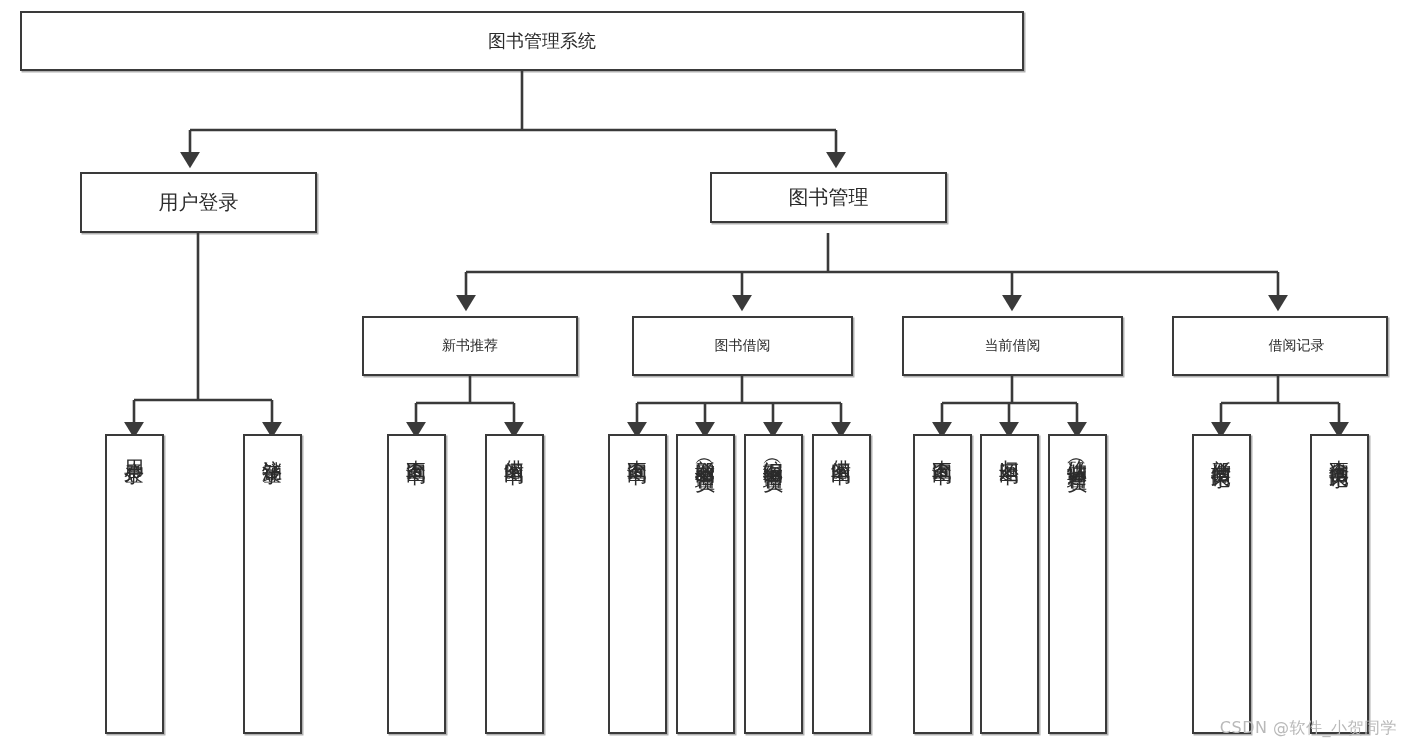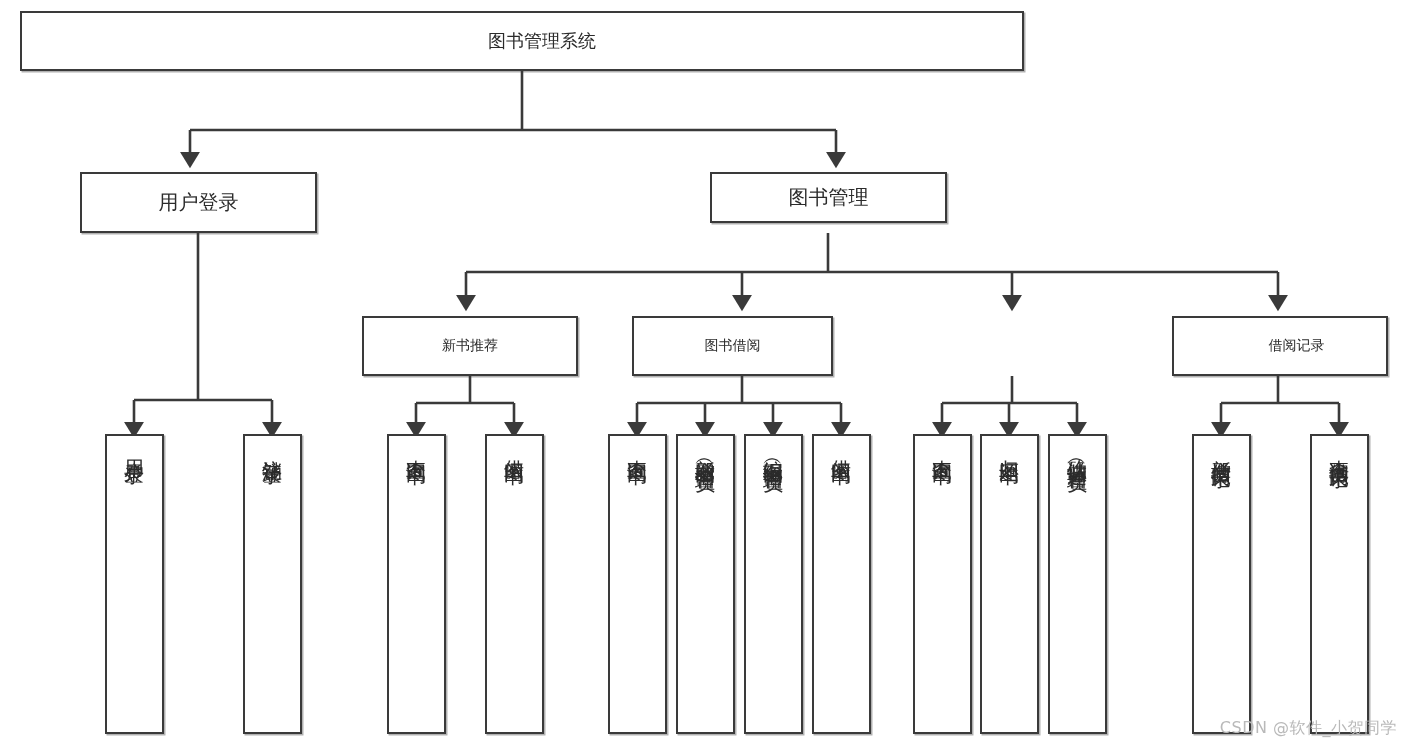--- a/index.html
+++ b/index.html
@@ -139,22 +139,25 @@
   <div class="node node-l2" style="left:80px; top:172px; width:237px; height:61px;">
     <span class="label">用户登录</span>
   </div>
   <div class="node node-l2" style="left:710px; top:172px; width:237px; height:51px;">
     <span class="label">图书管理</span>
   </div>
 
   <div class="node node-l3" style="left:362px; top:316px; width:216px; height:60px;">
     <span class="label">新书推荐</span>
   </div>
-  <div class="node node-l3" style="left:632px; top:316px; width:201px; height:60px;">
+  <div class="node node-l3" style="left:632px; top:316px; width:221px; height:60px;">
     <span class="label">图书借阅</span>
+  </div>
+  <div class="node node-l3" style="left:902px; top:316px; width:221px; height:60px;">
+    <span class="label">当前借阅</span>
   </div>
   <div class="node node-l3" style="left:1172px; top:316px; width:216px; height:60px;padding-left:33px;">
     <span class="label">借阅记录</span>
   </div>
 
   <div class="node node-leaf" style="left:105px; top:434px; width:59px; height:300px;">
     <span class="label">用户登录</span>
   </div>
   <div class="node node-leaf" style="left:243px; top:434px; width:59px; height:300px;">
     <span class="label">注销登录</span>

